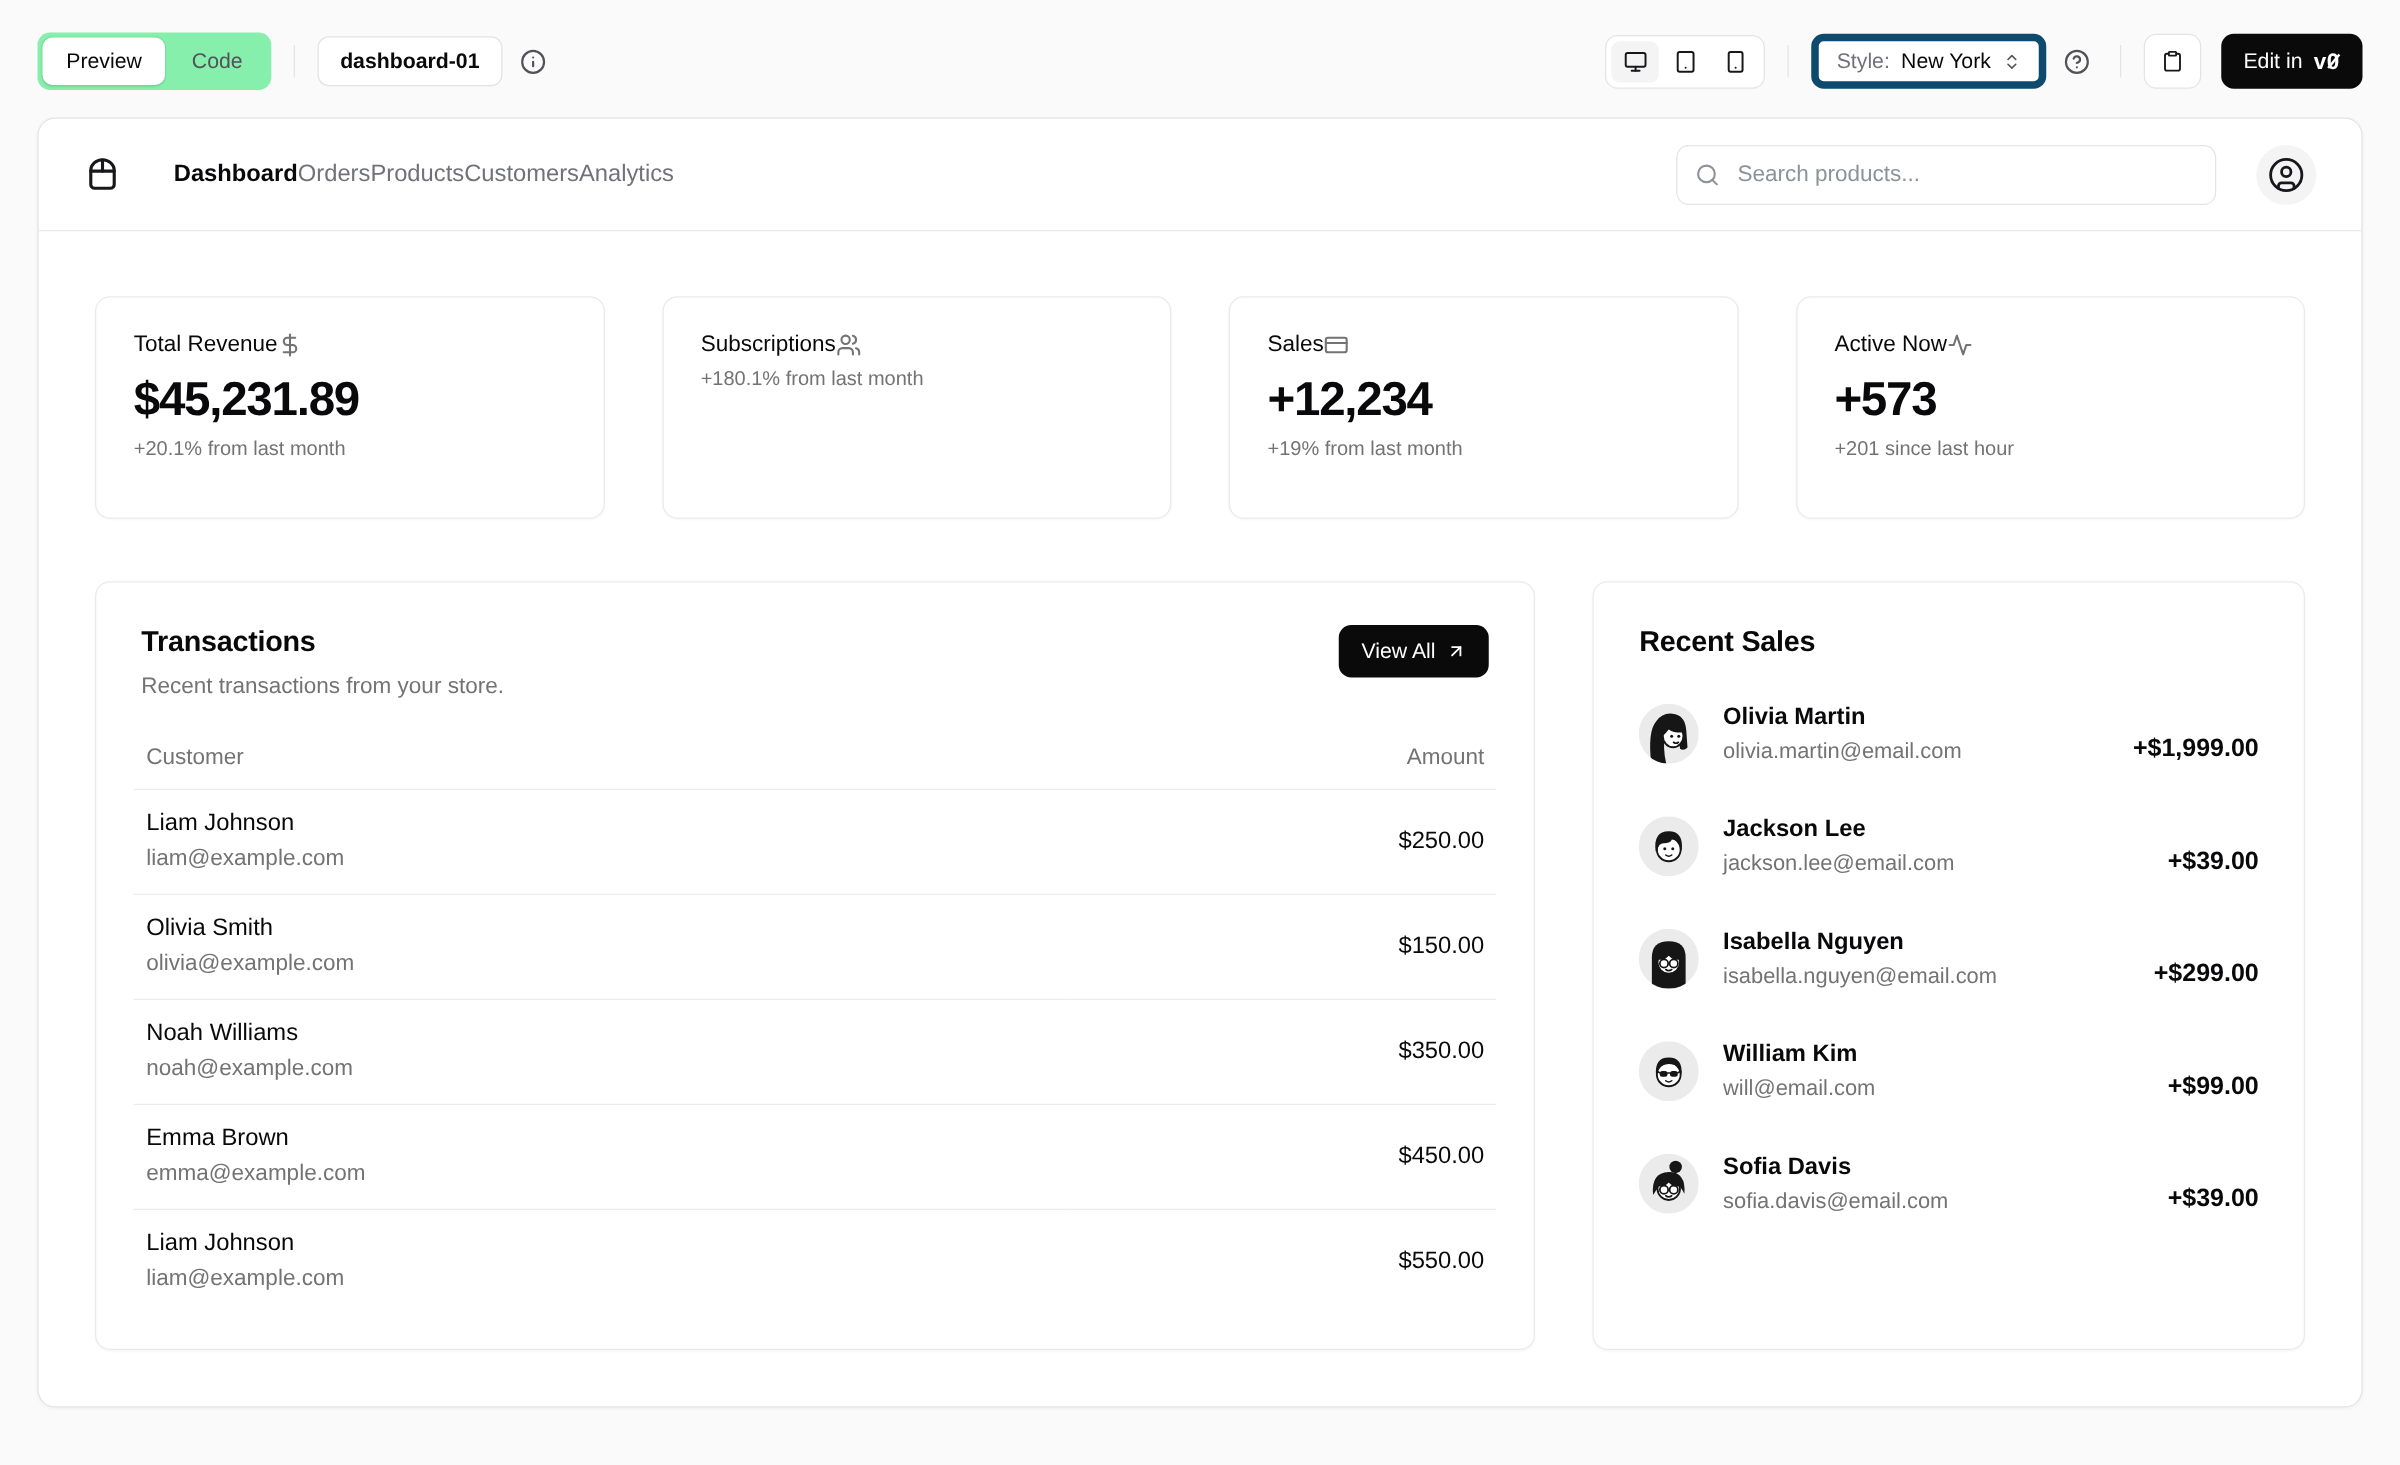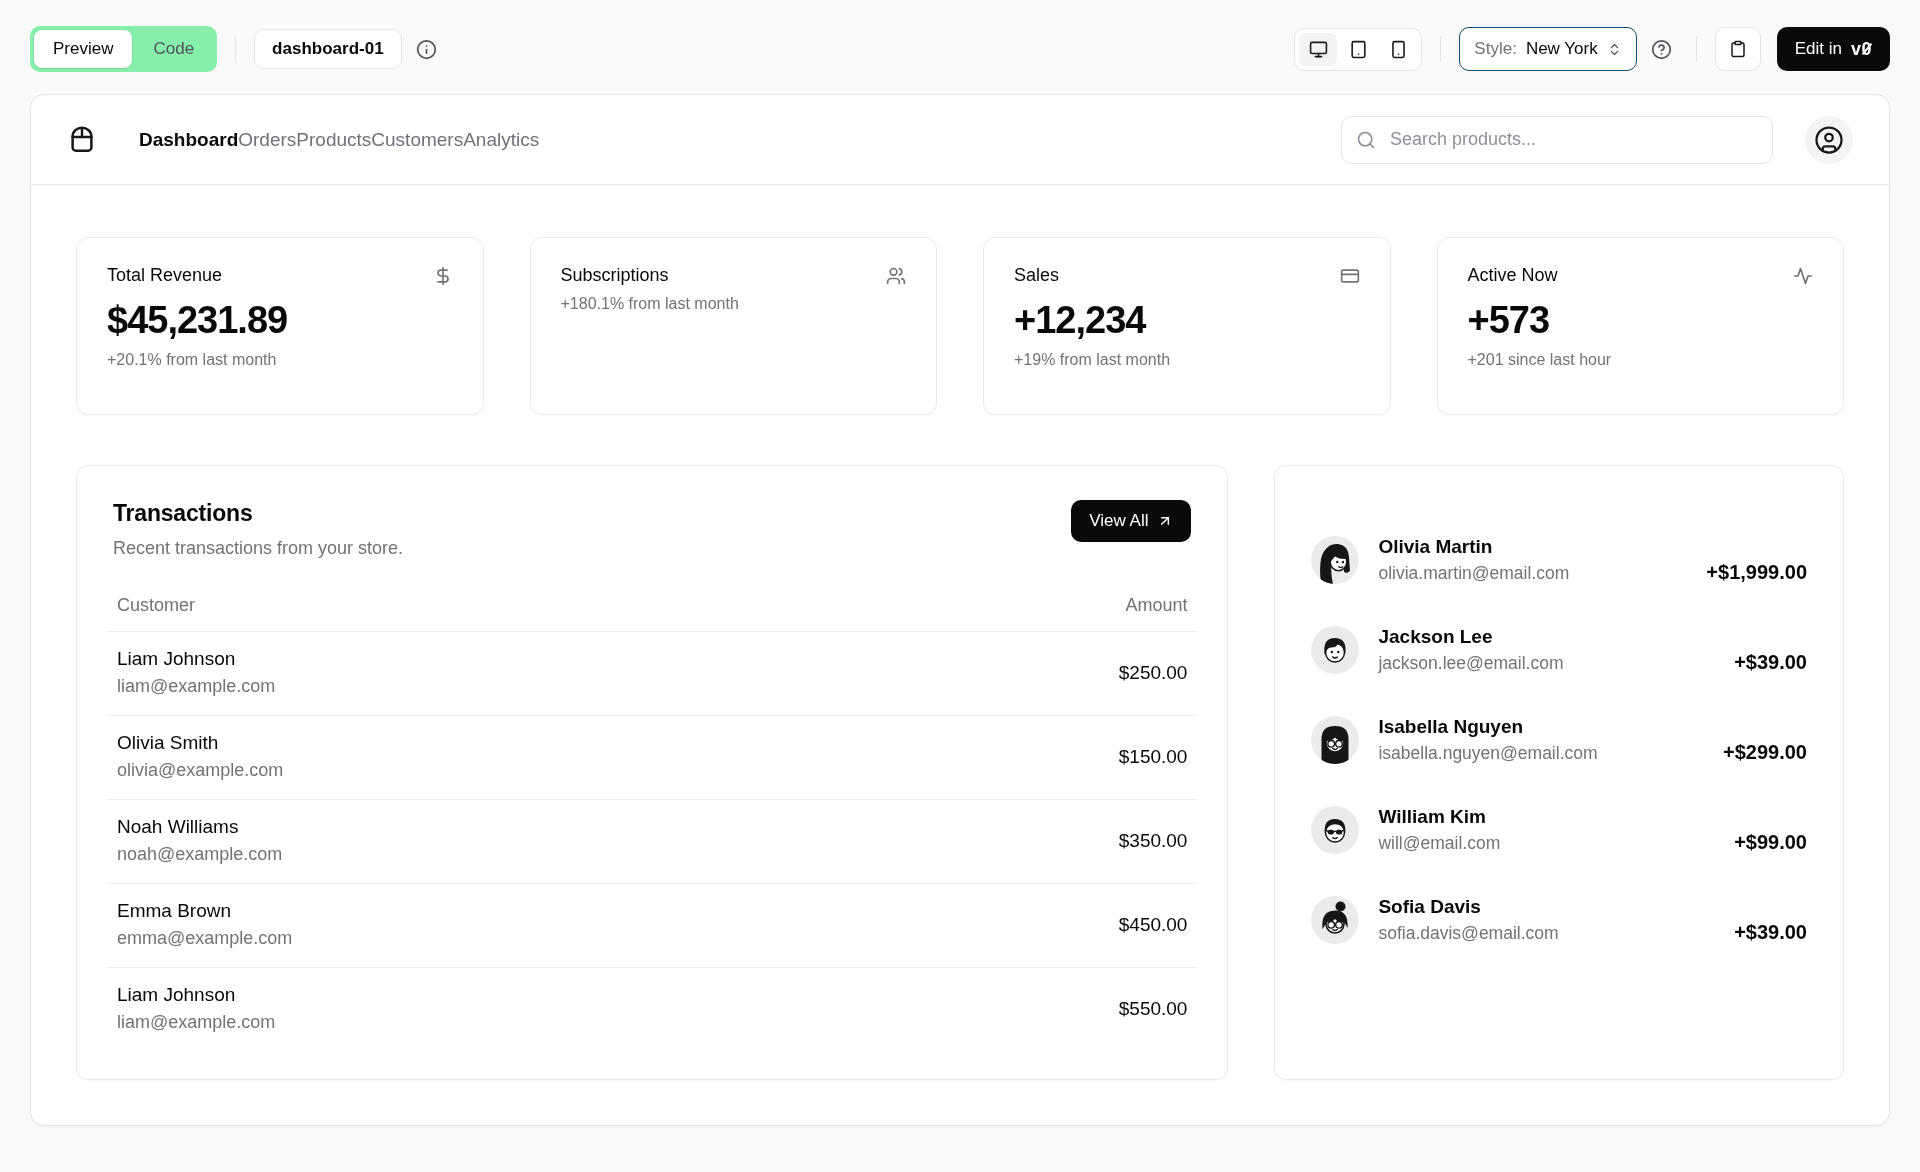--- a/index.html
+++ b/index.html
@@ -44,21 +44,21 @@
     display:flex; align-items:center; gap:2px;
     border:1px solid #e4e4e7; border-radius:10px; padding:4px; background:#fff;
   }
   .device-btn {
     width:38px; height:33px; border:0; background:transparent; border-radius:7px;
     display:flex; align-items:center; justify-content:center; color:#18181b; cursor:pointer;
   }
   .device-btn.active { background:#f4f4f5; }
   .style-select {
     display:flex; align-items:center; gap:9px; cursor:pointer;
-    border:1px solid #0c4a6e; background:#fff; border-radius:10px;
+    border:6px solid #0c4a6e; background:#fff; border-radius:10px;
     padding:0 14px; height:44px; font-size:17px; font-family:inherit;
   }
   .style-label { color:#71717a; }
   .style-value { font-weight:500; color:#09090b; }
   .outline-icon-btn {
     border:1px solid #e4e4e7; background:#fff; border-radius:10px;
     width:46px; height:44px; display:flex; align-items:center; justify-content:center;
     color:#18181b; cursor:pointer;
   }
   .dark-btn {
@@ -105,21 +105,21 @@
   .content { padding:52px 45px 45px; }
 
   
   .stats { display:flex; gap:46px; margin-bottom:50px; }
   .stat-card {
     flex:1; height:178px; background:#fff;
     border:1px solid #eaeaec; border-radius:12px;
     box-shadow:0 1px 2px rgba(0,0,0,.03);
     padding:27px 30px;
   }
-  .stat-head { display:flex; align-items:center; justify-content:space-between; }
+  .stat-head { display:flex; align-items:center; }
   .stat-label { font-size:18px; font-weight:500; }
   .stat-icon { color:#737373; }
   .stat-value { margin-top:13px; font-size:38px; font-weight:700; letter-spacing:-1px; }
   .stat-change { margin-top:9px; font-size:16px; color:#737373; }
 
   
   .columns { display:flex; gap:46px; align-items:stretch; }
   .card {
     background:#fff; border:1px solid #eaeaec; border-radius:12px;
     box-shadow:0 1px 2px rgba(0,0,0,.03);
@@ -375,20 +375,21 @@
                   <div class="t-name">Liam Johnson</div>
                   <div class="t-email">liam@example.com</div>
                 </td>
               <td class="right">$550.00</td>
             </tr>
           </tbody>
         </table>
       </article>
 
       <article class="card recent-sales">
+        <h2 class="card-title">Recent Sales</h2>
         <ul class="rs-list">
 
           <li class="rs-item">
             <svg class="avatar" viewBox="0 0 48 48">
               <defs>
                   <clipPath id="av1">
                     <circle cx="24" cy="24" r="24"></circle>
                   </clipPath>
                 </defs>
               <circle cx="24" cy="24" r="24" fill="#ebebeb"></circle>

